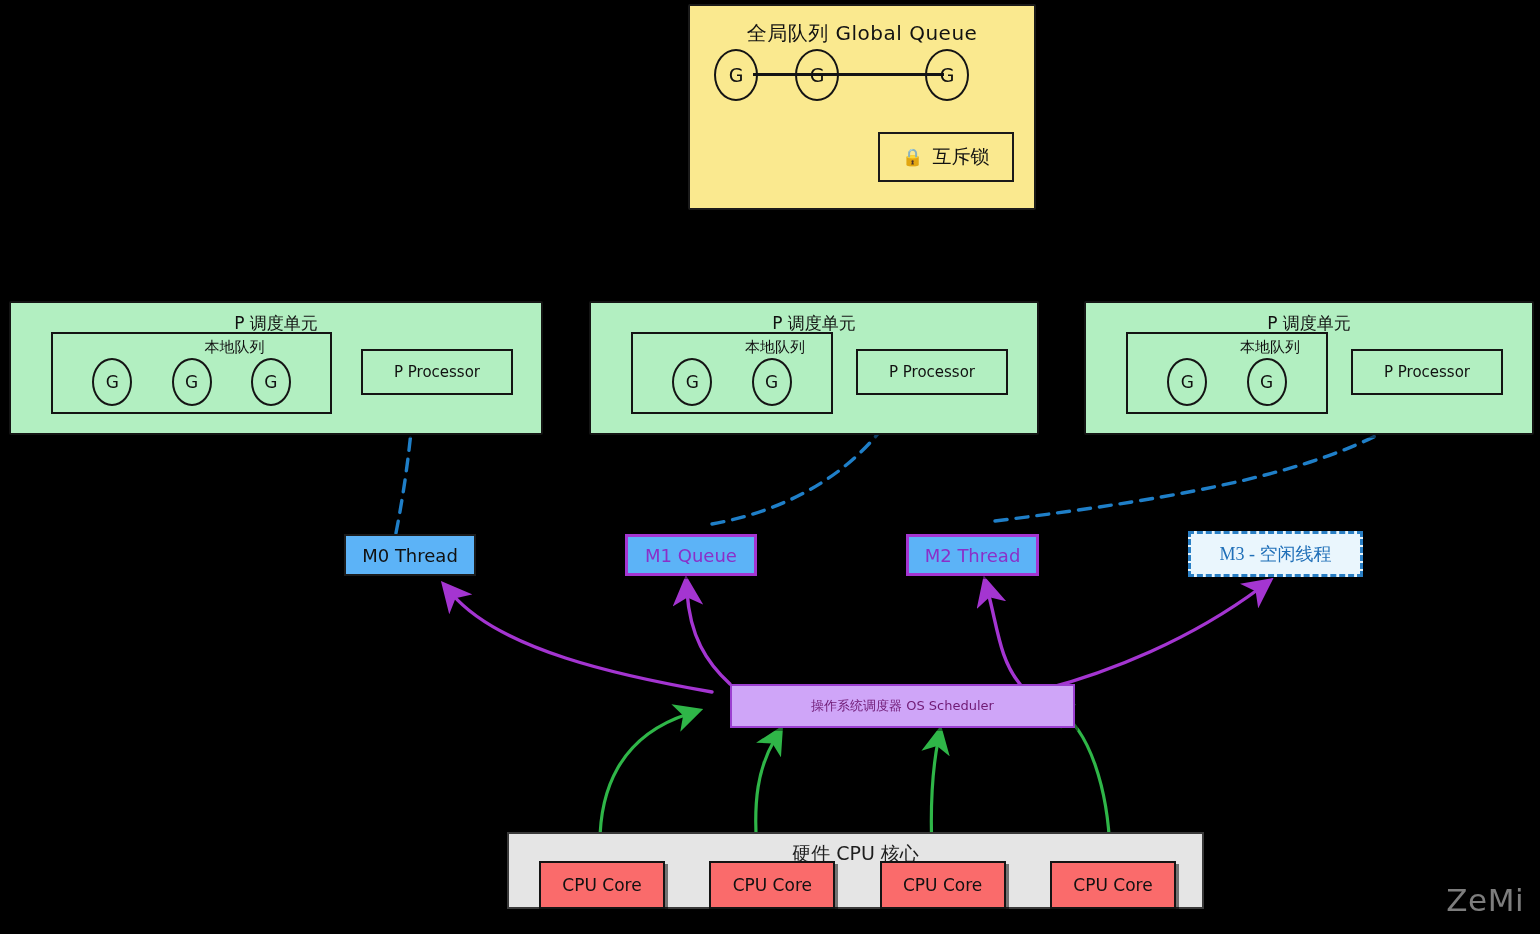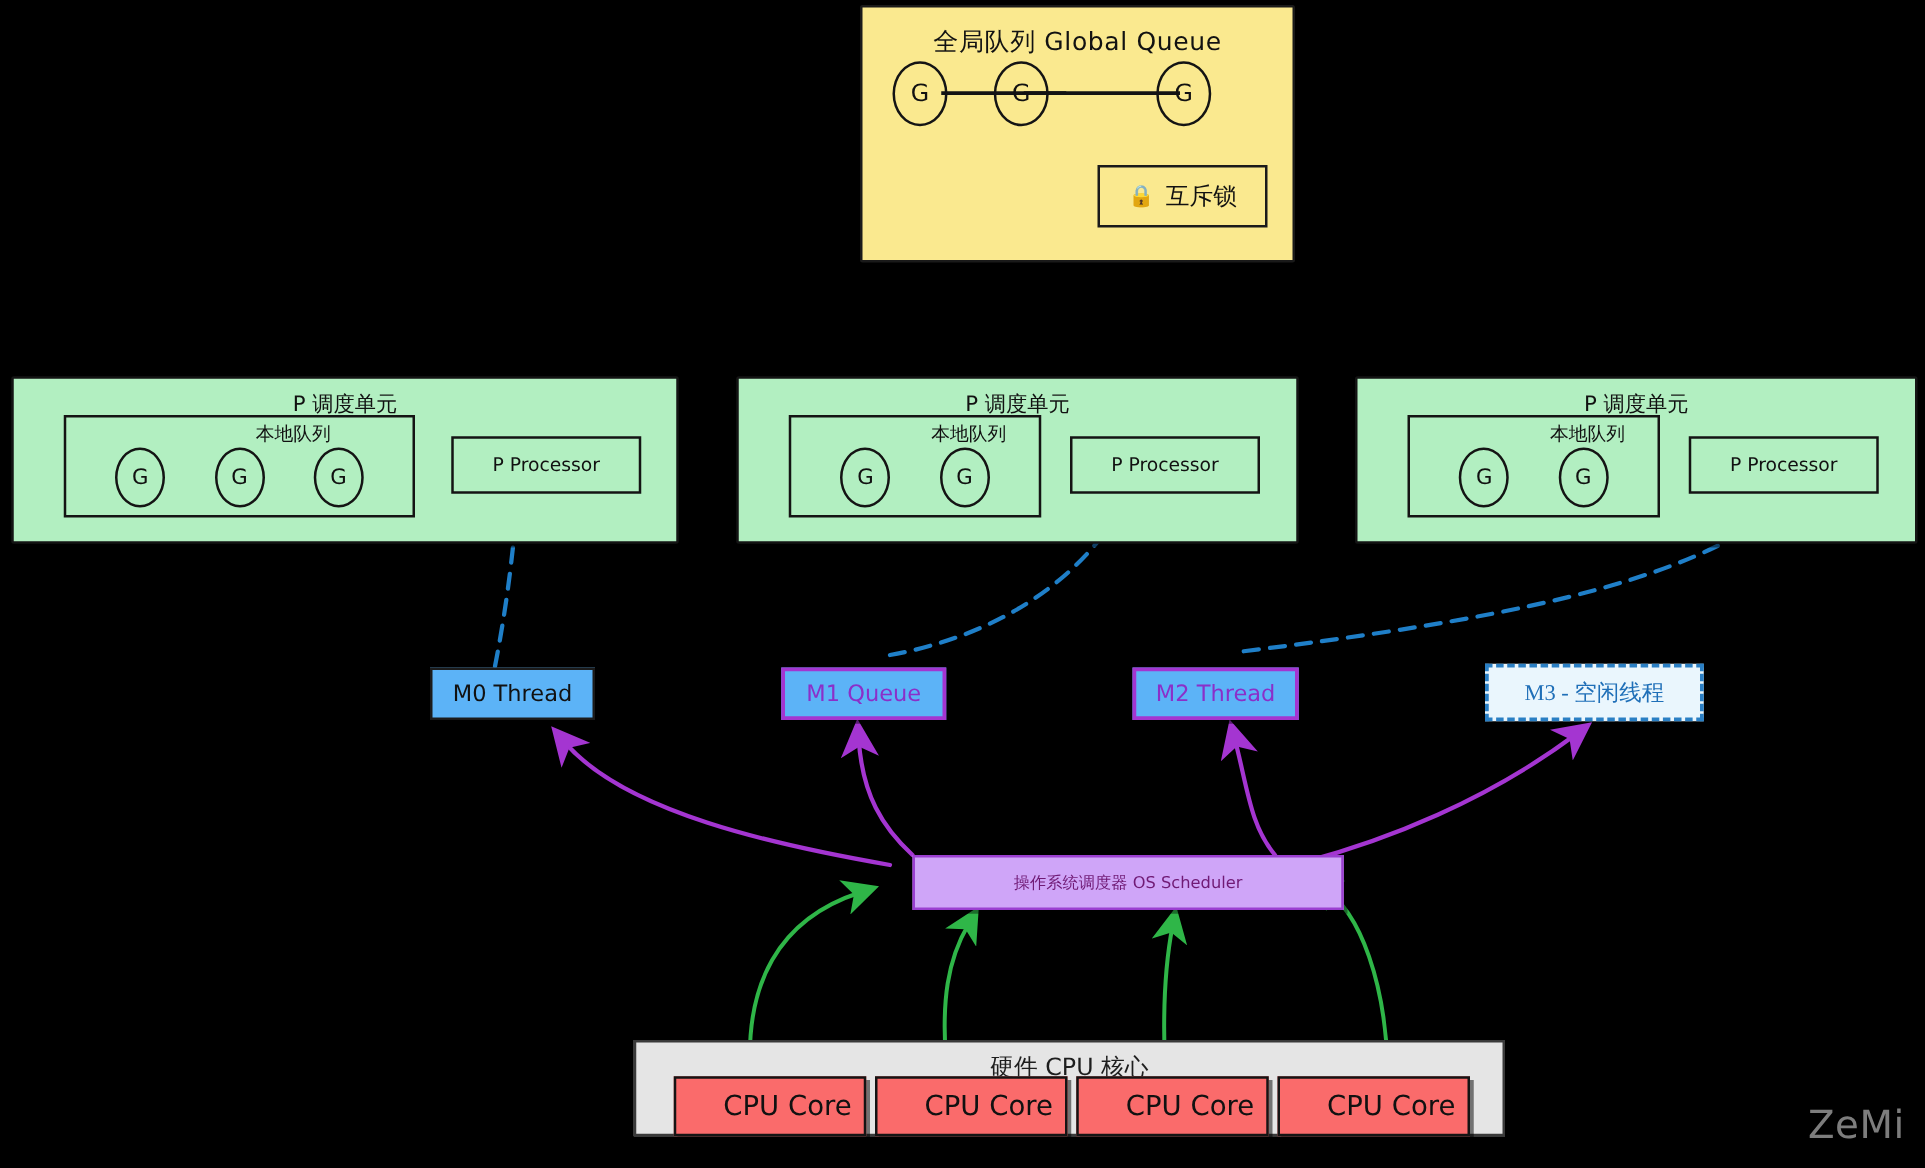--- a/index.html
+++ b/index.html
@@ -221,24 +221,23 @@
     display: flex;
     justify-content: space-between;
   }
   .cpu-core {
     width: 122px; height: 44px;
     background: #fa6b6b;
     border: 2.5px solid #141414;
     display: flex;
     align-items: center;
     justify-content: center;
-    font-size: 22px;
+    font-size: 17px;
     color: #111;
     box-shadow: 3px 3px 0 rgba(0,0,0,0.5);
-    padding-left: 28px;
   }
 
   
   #watermark {
     position: absolute;
     right: 16px; bottom: 16px;
     font-size: 31px;
     color: #7d7d7d;
     letter-spacing: 0.5px;
   }

